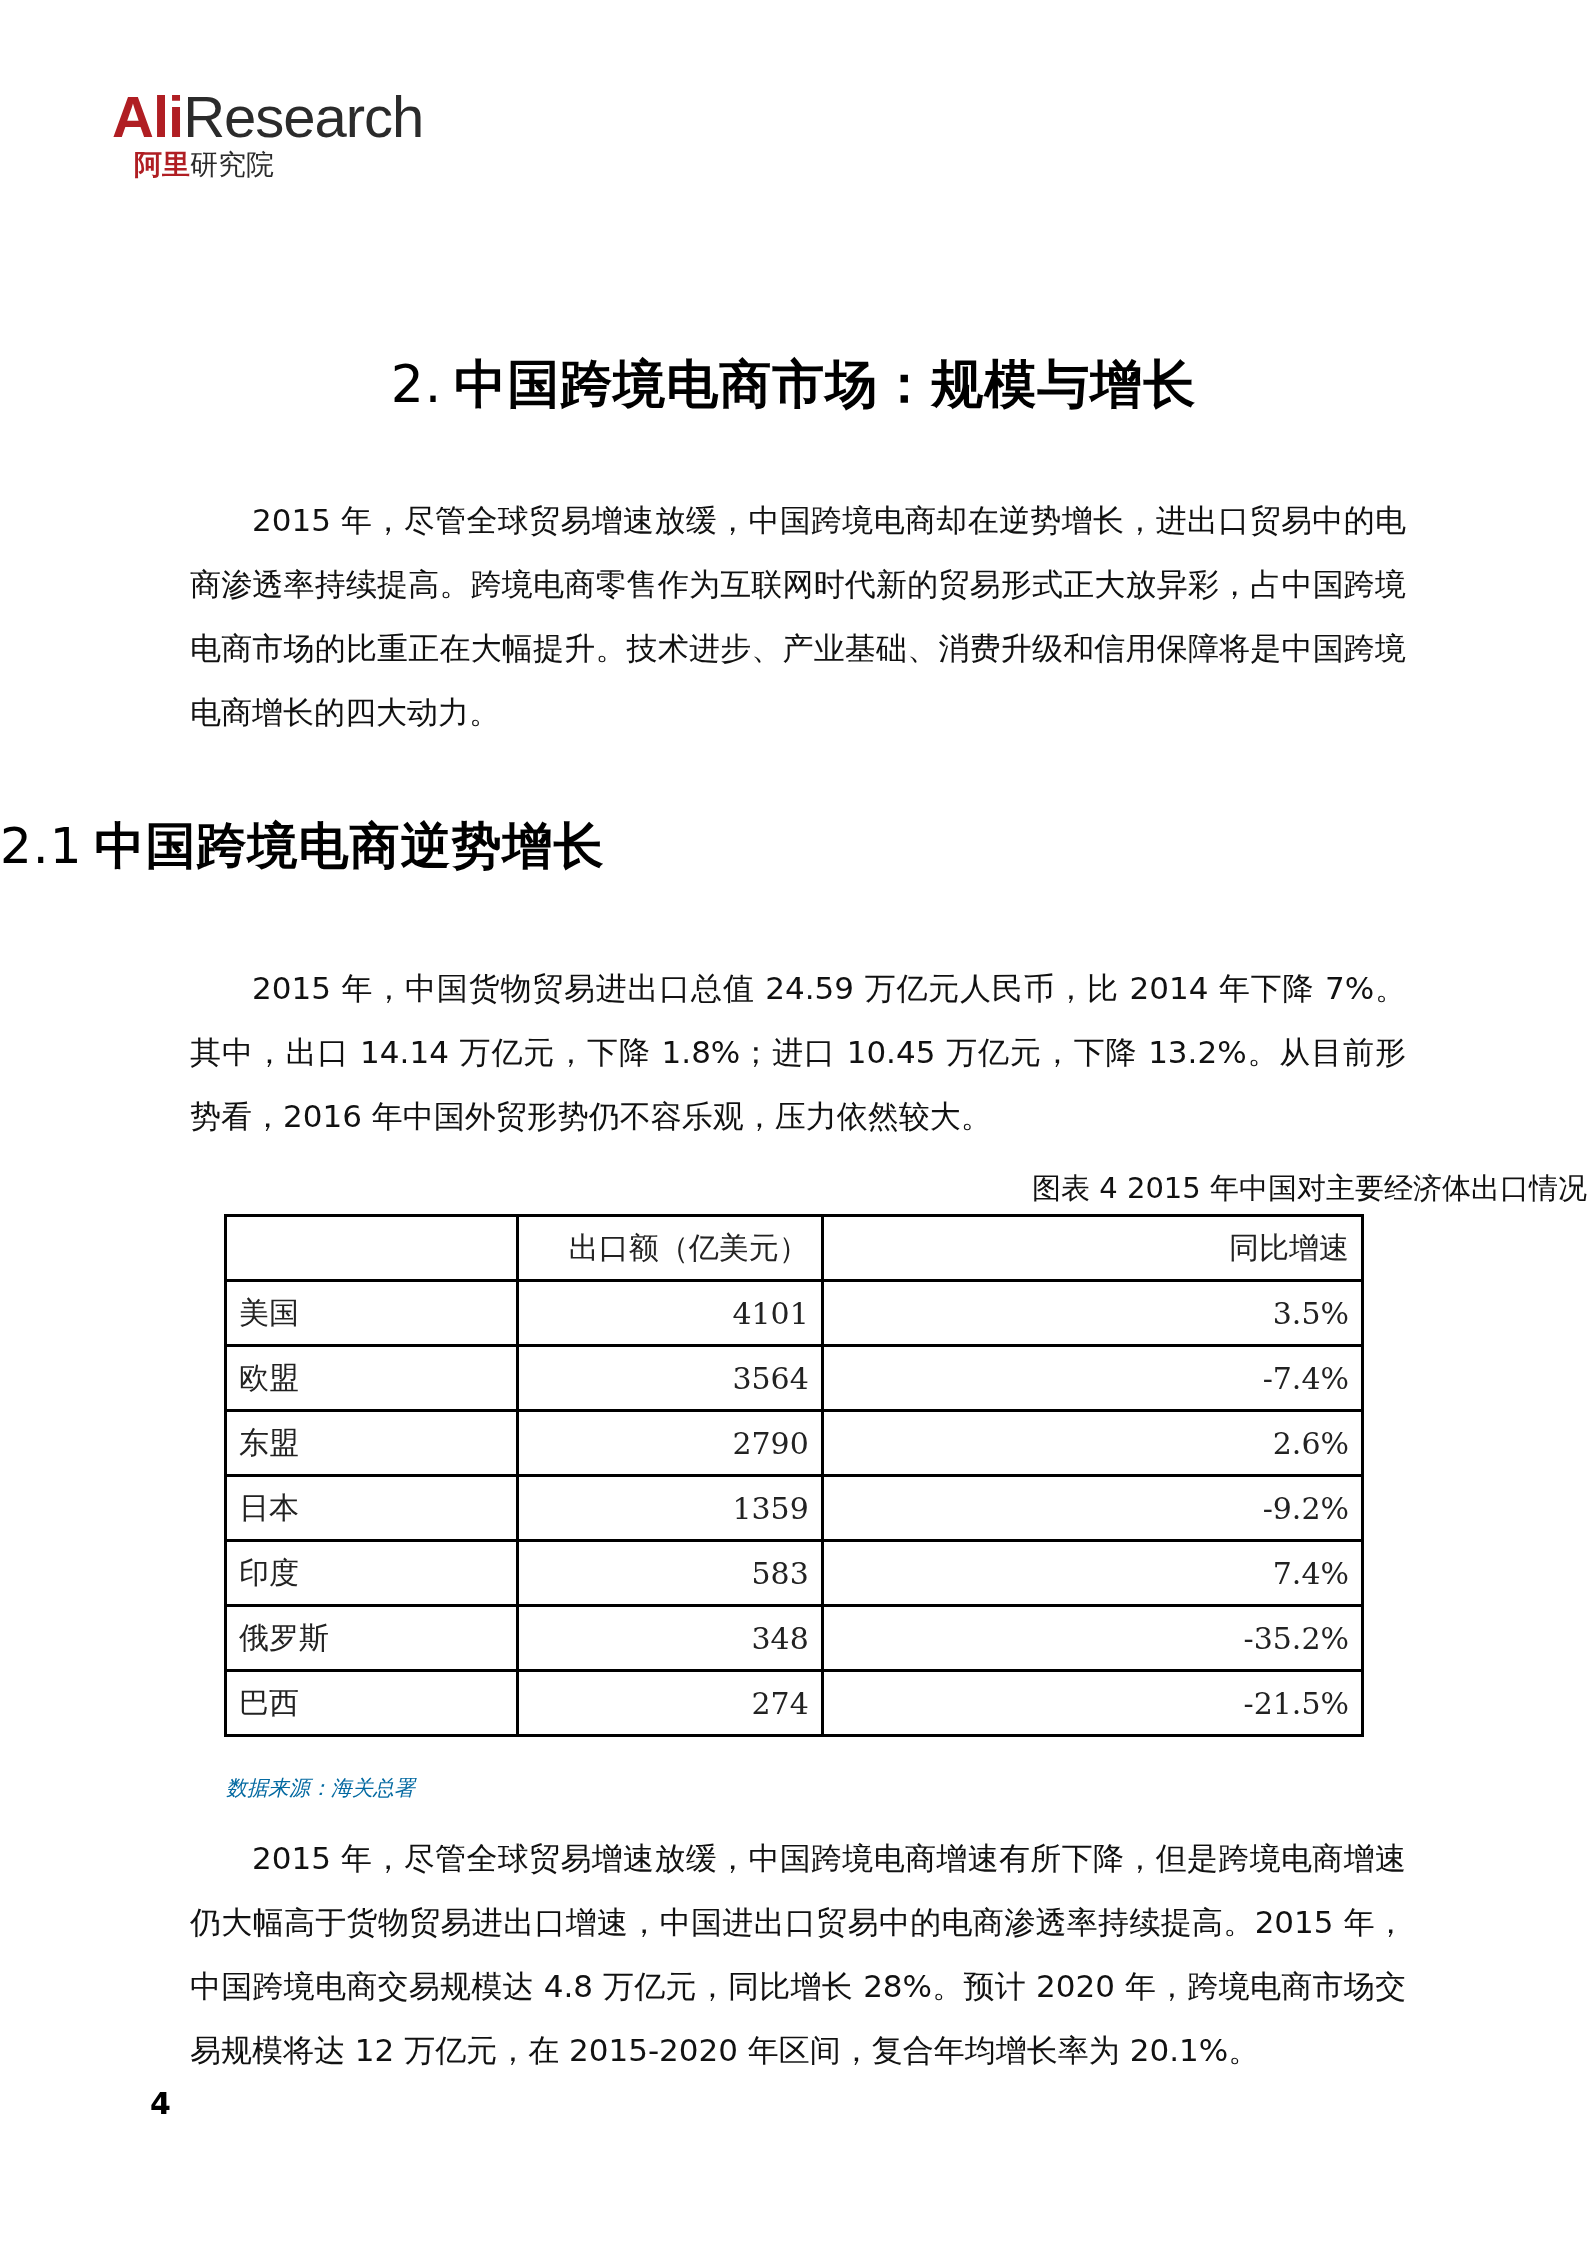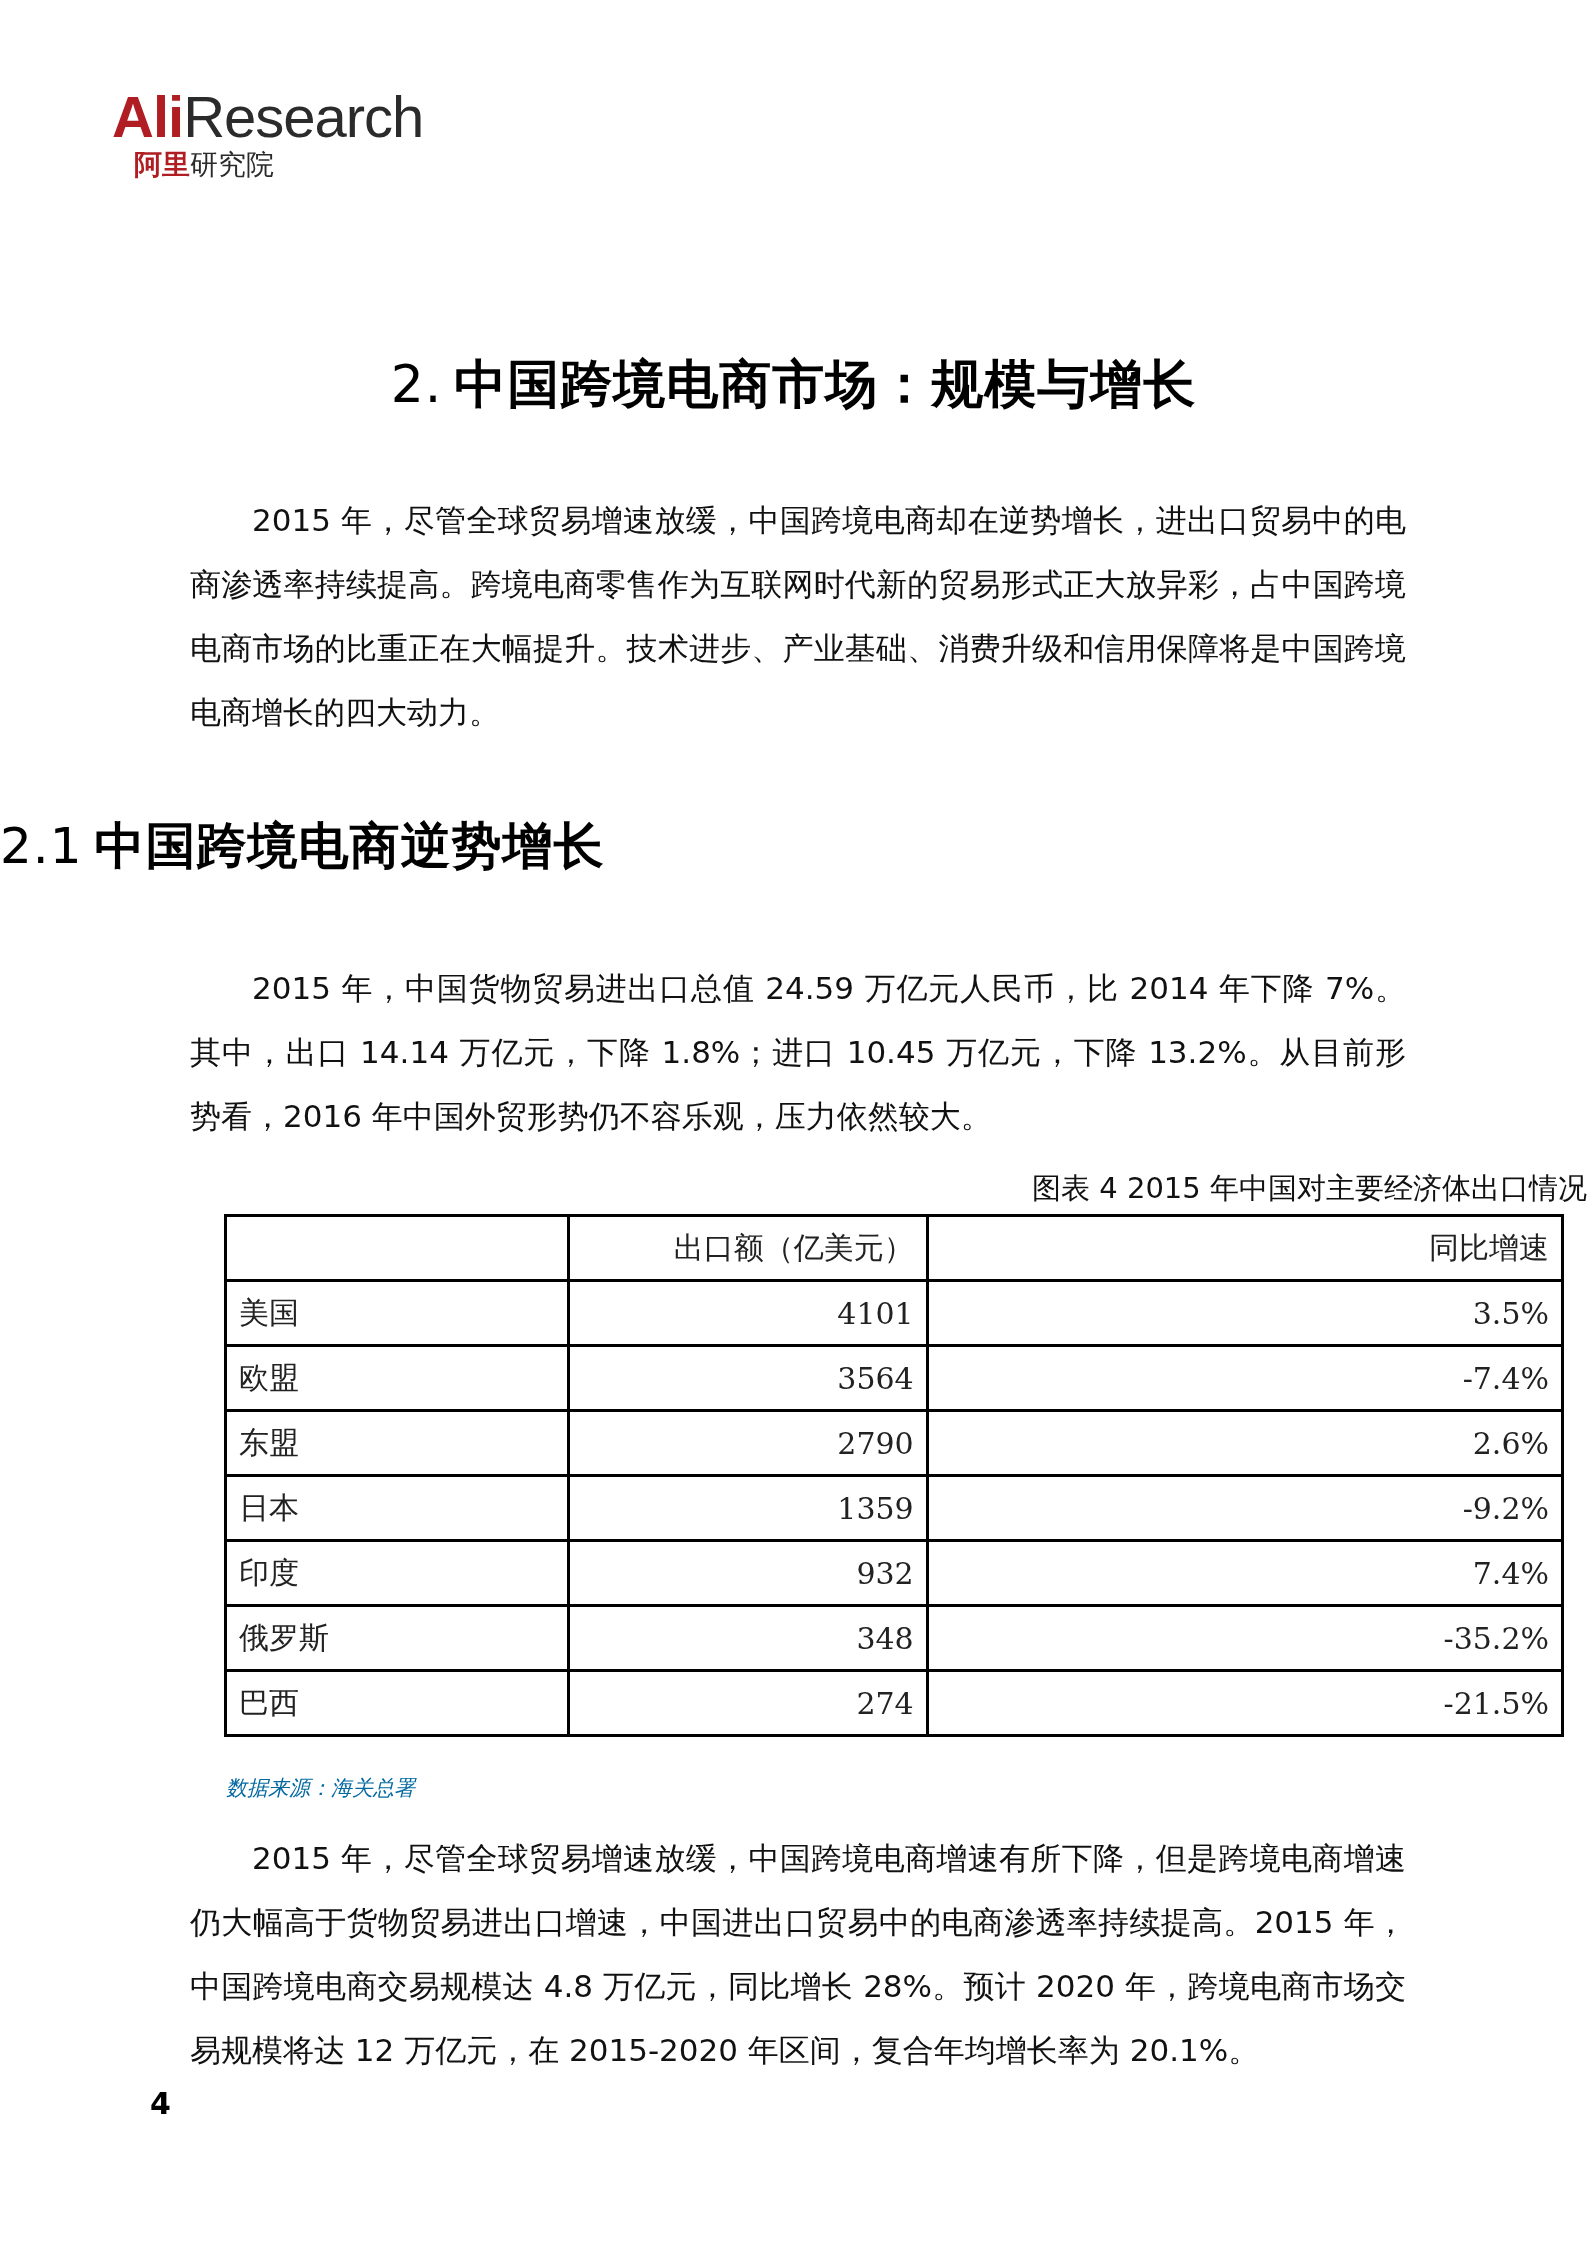--- a/index.html
+++ b/index.html
@@ -22,21 +22,21 @@
   .h-num { font-weight: normal; margin-right: 12px; }
 
   .para { position: absolute; left: 190px; width: 1216px; font-size: 31px; line-height: 64px;
           color: #111; text-indent: 2em; text-align: justify; }
   .p1 { top: 488px; }
   .p2 { top: 956px; }
   .p3 { top: 1826px; }
 
   .caption { position: absolute; left: 0; width: 1587px; top: 1168px; text-align: right;
              font-size: 29px; line-height: 40px; color: #111; }
-  .tbl { position: absolute; left: 224px; top: 1214px; width: 1340px; border-collapse: collapse;
+  .tbl { position: absolute; left: 224px; top: 1214px; width: 1140px; border-collapse: collapse;
          font-family: "DejaVu Serif", "Liberation Serif", serif; font-size: 30px; color: #222; }
   .tbl td, .tbl th { border: 3px solid #000; height: 62px; padding: 0 12px; font-weight: normal; }
   .tbl th { font-family: "DejaVu Sans", sans-serif; }
   .col0 { width: 268px; text-align: left; }
   .col1 { width: 281px; text-align: right; }
   .col2 { width: 519px; text-align: right; margin-left: 47px; }
   .source { position: absolute; left: 226px; top: 1774px; font-family: "DejaVu Serif", serif;
             font-style: italic; font-size: 21px; color: #0369a1; }
   .page-num { position: absolute; left: 150px; top: 2086px; font-size: 30px; font-weight: bold; color: #000; }
 </style>
@@ -88,21 +88,21 @@
     <td class="col1">2790</td>
     <td class="col2">2.6%</td>
   </tr>
   <tr>
     <td class="col0">日本</td>
     <td class="col1">1359</td>
     <td class="col2">-9.2%</td>
   </tr>
   <tr>
     <td class="col0">印度</td>
-    <td class="col1">932</td>
+    <td class="col1">583</td>
     <td class="col2">7.4%</td>
   </tr>
   <tr>
     <td class="col0">俄罗斯</td>
     <td class="col1">348</td>
     <td class="col2">-35.2%</td>
   </tr>
   <tr>
     <td class="col0">巴西</td>
     <td class="col1">274</td>

